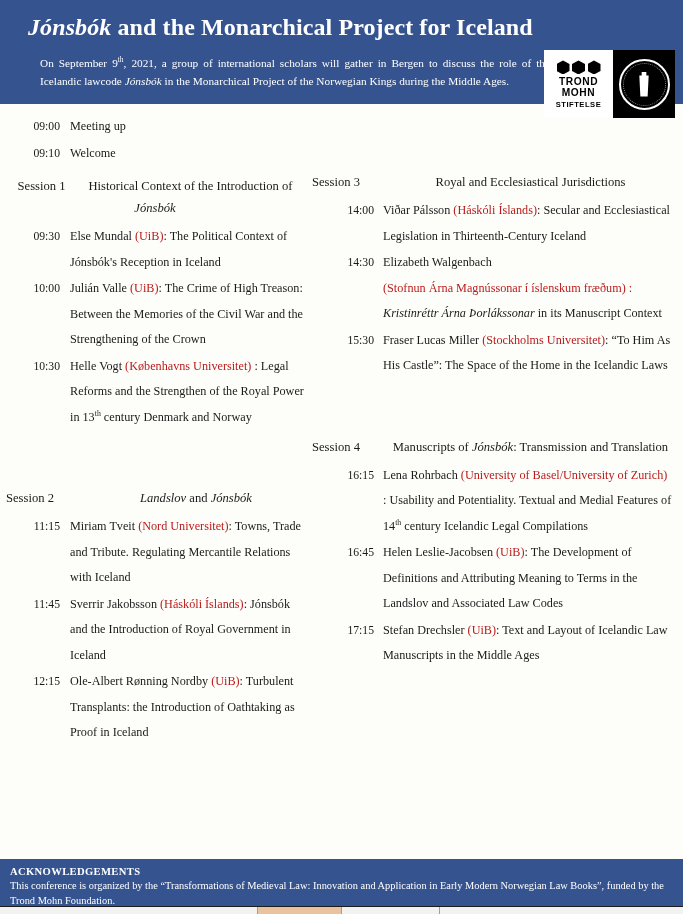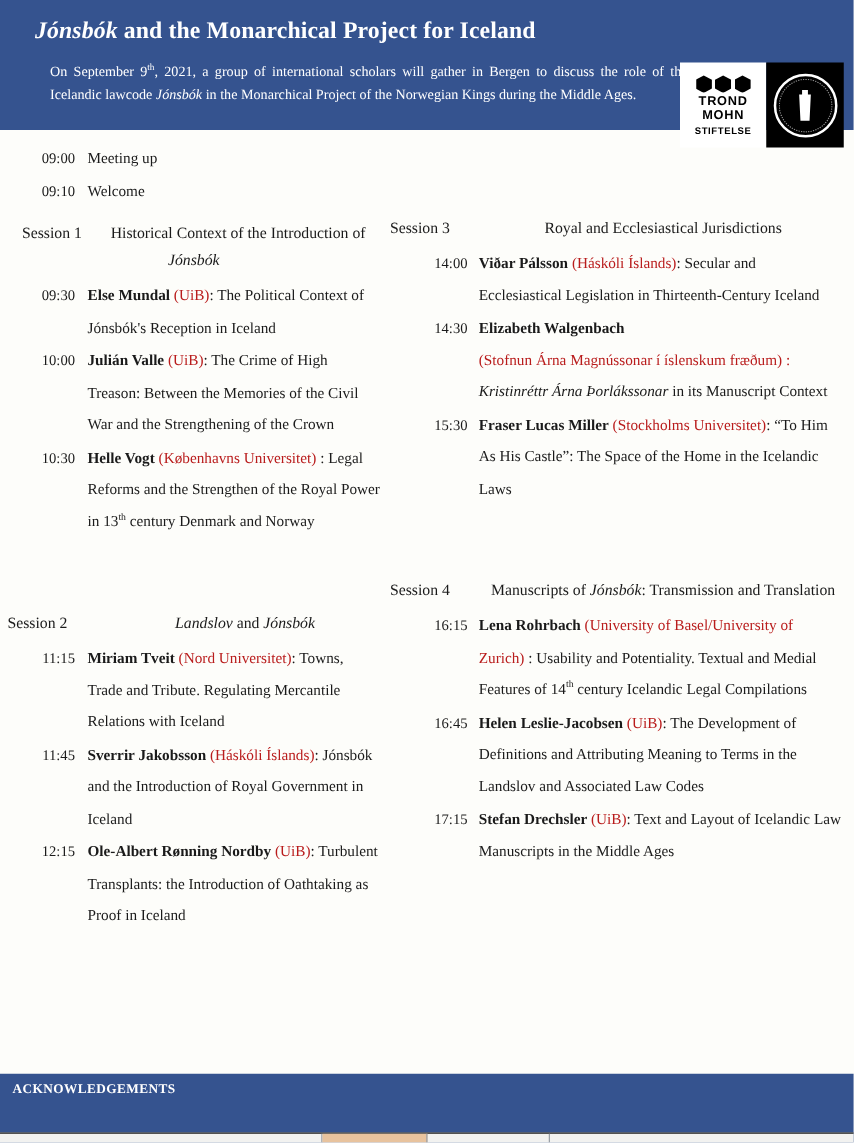--- a/index.html
+++ b/index.html
@@ -27,21 +27,21 @@
   
   .header {
     background: #35538f;
     color: #ffffff;
     padding: 14px 22px 12px 28px;
     position: relative;
     height: 104px;
     box-sizing: border-box;
   }
   .header-title {
-    font-size: 19px;
+    font-size: 24px;
     font-weight: bold;
     letter-spacing: 0.1px;
     line-height: 1.15;
     margin: 0 0 9px 0;
     white-space: nowrap;
   }
   .header-title .it { font-style: italic; }
   .header-blurb {
     font-size: 11.3px;
     line-height: 1.62;
@@ -163,21 +163,21 @@
   .col-right .time {
     width: 71px;
     min-width: 71px;
     padding-right: 9px;
   }
   .entry {
     font-size: 12.2px;
     line-height: 25.5px;
     flex: 1;
   }
-  .entry .nm { font-weight: bold; }
+  .entry .nm { font-weight: normal; }
   .entry .aff { color: #b91c1c; }
   .entry .it { font-style: italic; }
   .entry sup { font-size: 7.8px; vertical-align: super; line-height: 0; }
 
   .plain-row .entry { font-size: 12.2px; }
 
   .session {
     display: flex;
     align-items: flex-end;
     font-weight: normal;
@@ -391,20 +391,21 @@
         <div class="entry">
           <span class="nm">Stefan Drechsler</span><span class="aff"> (UiB)</span><span>: Text and Layout of Icelandic Law Manuscripts in the Middle Ages</span>
         </div>
       </div>
 
     </div>
   </div>
 
   <div class="footer">
     <div class="ack-title">ACKNOWLEDGEMENTS</div>
+    <div class="ack-text">This conference is organized by the “Transformations of Medieval Law: Innovation and Application in Early Modern Norwegian Law Books”, funded by the Trond Mohn Foundation.</div>
   </div>
 
   <div class="bottom-strip">
     <div class="strip-seg" style="width:258px;"></div>
     <div class="strip-seg strip-accent" style="width:84px;"></div>
     <div class="strip-seg" style="width:97px;"></div>
     <div class="strip-seg" style="width:244px;border-right:none;"></div>
   </div>
 
 </div>

